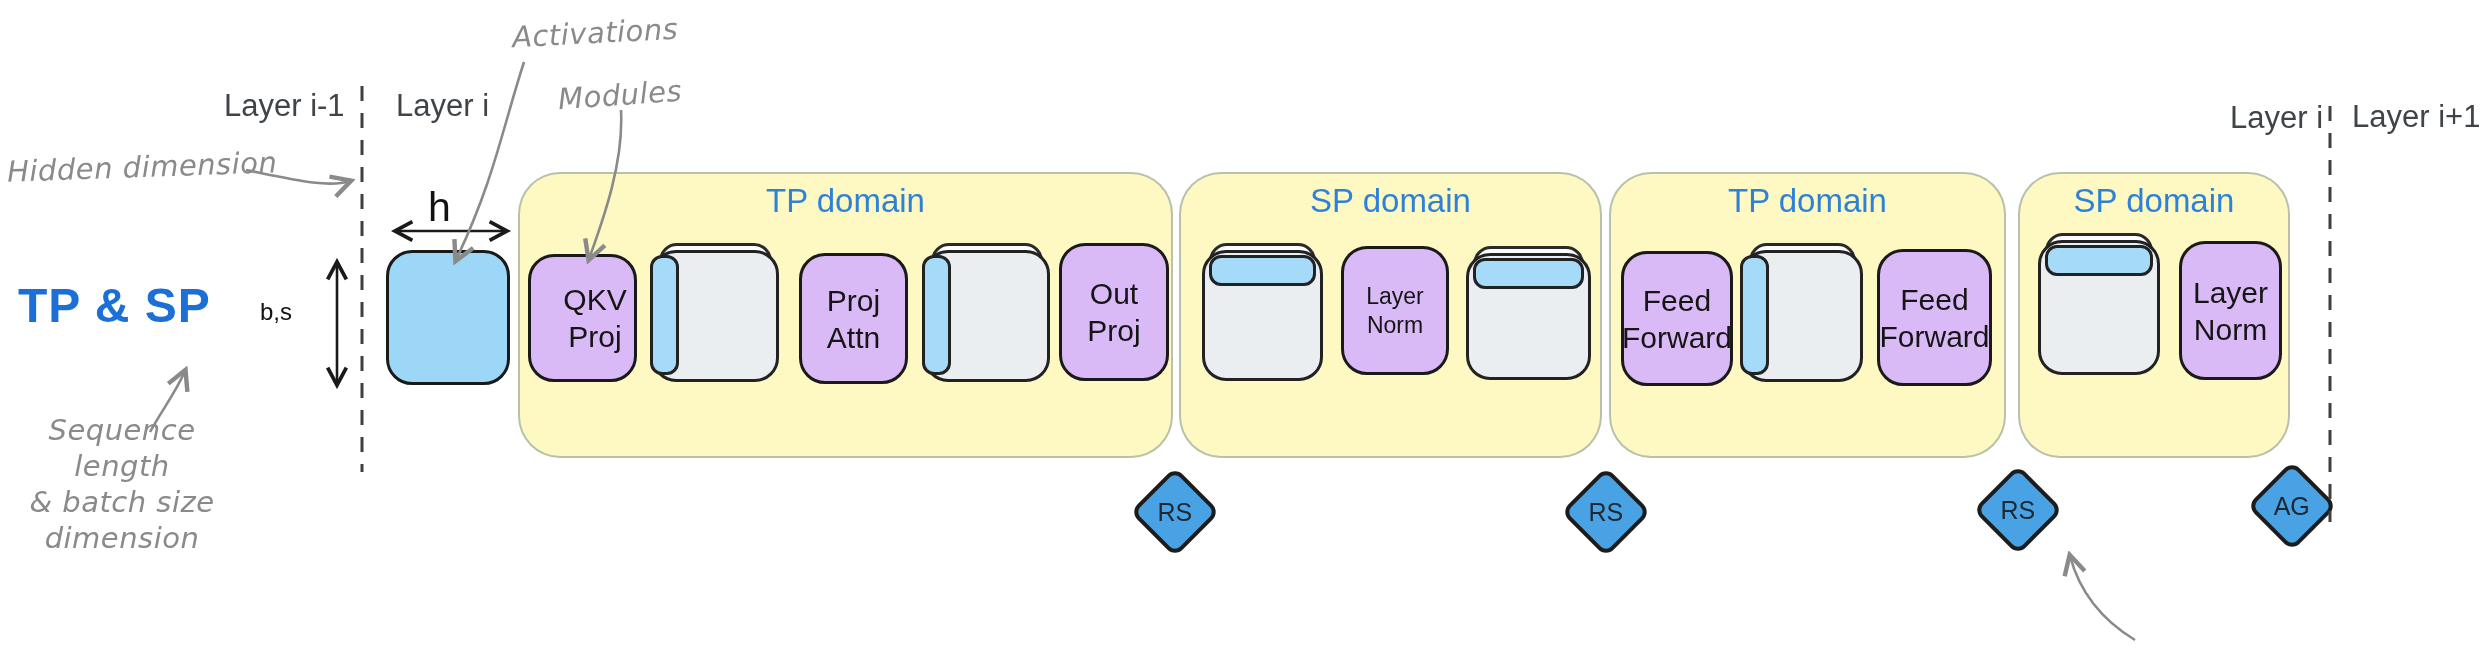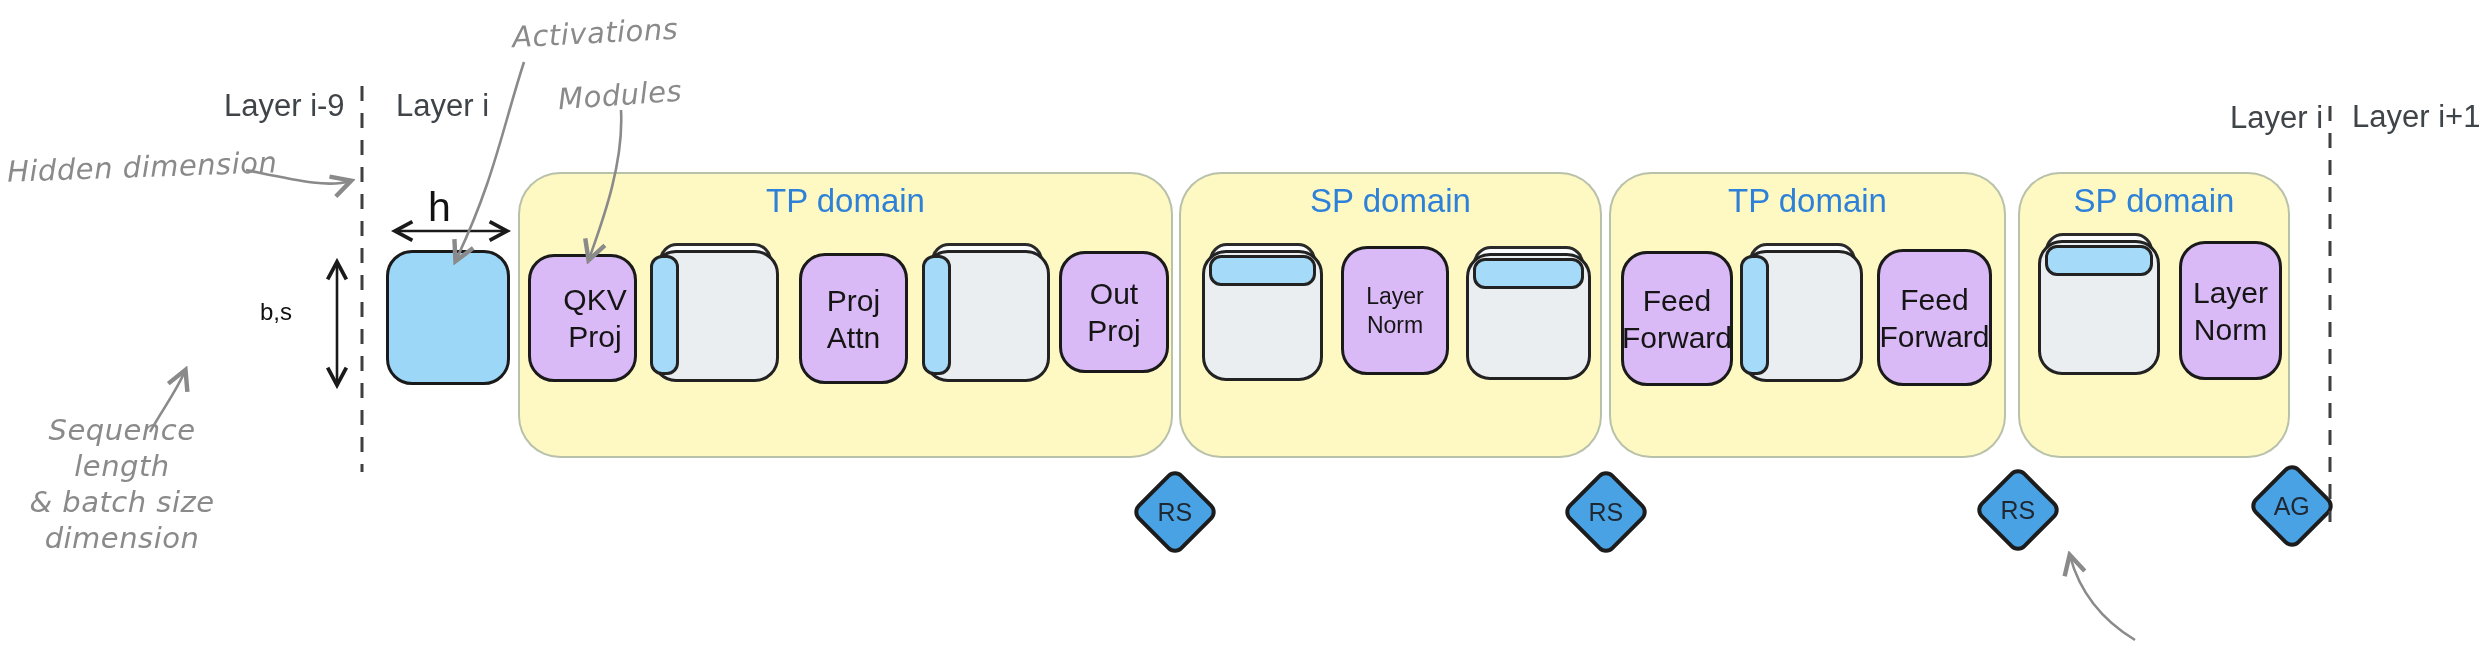--- a/index.html
+++ b/index.html
@@ -144,29 +144,30 @@
     <path d="M396 231 L506 231" stroke="#1a1a1a" stroke-width="2.6" fill="none" marker-start="url(#chevB)" marker-end="url(#chevB)"></path>
     <path d="M337 263 L337 384" stroke="#1a1a1a" stroke-width="2.6" fill="none" marker-start="url(#chevB)" marker-end="url(#chevB)"></path>
 
     <path d="M524 62 C 502 130, 494 180, 456 260" stroke="#8a8a8a" stroke-width="2.6" fill="none" marker-end="url(#chevG)"></path>
     <path d="M621 110 C 624 165, 601 225, 589 259" stroke="#8a8a8a" stroke-width="2.6" fill="none" marker-end="url(#chevG)"></path>
     <path d="M246 170 C 295 180, 328 188, 350 181" stroke="#8a8a8a" stroke-width="2.6" fill="none" marker-end="url(#chevG)"></path>
     <path d="M150 432 C 162 410, 176 392, 185 371" stroke="#8a8a8a" stroke-width="2.6" fill="none" marker-end="url(#chevG)"></path>
     <path d="M2135 640 C 2097 617, 2078 586, 2070 556" stroke="#8a8a8a" stroke-width="2.6" fill="none" marker-end="url(#chevG)"></path>
   </svg>
 
+  <div class="title">TP &amp; SP</div>
 
   <div class="hw" style="left:512px;top:16px;transform:rotate(-3deg);">Activations</div>
   <div class="hw" style="left:558px;top:78px;transform:rotate(-4deg);">Modules</div>
   <div class="hw" style="left:7px;top:150px;transform:rotate(-2deg);">Hidden dimension</div>
   <div class="hw" style="left:8px;top:412px;width:228px;text-align:center;line-height:36px;">Sequence length
 &amp; batch size
 dimension</div>
 
-  <div class="layer-label" style="left:224px;top:88px;">Layer i-9</div>
+  <div class="layer-label" style="left:224px;top:88px;">Layer i-1</div>
   <div class="layer-label" style="left:396px;top:88px;">Layer i</div>
   <div class="layer-label" style="left:2230px;top:100px;">Layer i</div>
   <div class="layer-label" style="left:2352px;top:99px;">Layer i+1</div>
 
   <div class="dim-label" style="left:428px;top:184px;font-size:41px;">h</div>
   <div class="dim-label" style="left:260px;top:298px;font-size:24px;">b,s</div>
 
   <div class="act-full"></div>
 
   <div class="domain" style="left:518px;width:655px;">
@@ -178,21 +179,21 @@
       <div class="body"></div>
       <div class="sliver-v"></div>
     </div>
     <div class="module" style="left:279px;top:79px;width:109px;height:131px;">Proj
 Attn</div>
     <div class="act-split" style="left:404px;top:76px;width:126px;height:132px;">
       <div class="back"></div>
       <div class="body"></div>
       <div class="sliver-v"></div>
     </div>
-    <div class="module" style="left:539px;top:77px;width:110px;height:122px;">Out
+    <div class="module" style="left:539px;top:69px;width:110px;height:138px;">Out
 Proj</div>
   </div>
 
   <div class="domain" style="left:1179px;width:423px;">
     <div class="domain-label">SP domain</div>
     <div class="act-split" style="left:21px;top:76px;width:121px;height:131px;">
       <div class="back"></div>
       <div class="body"></div>
       <div class="strip-h"></div>
     </div>

